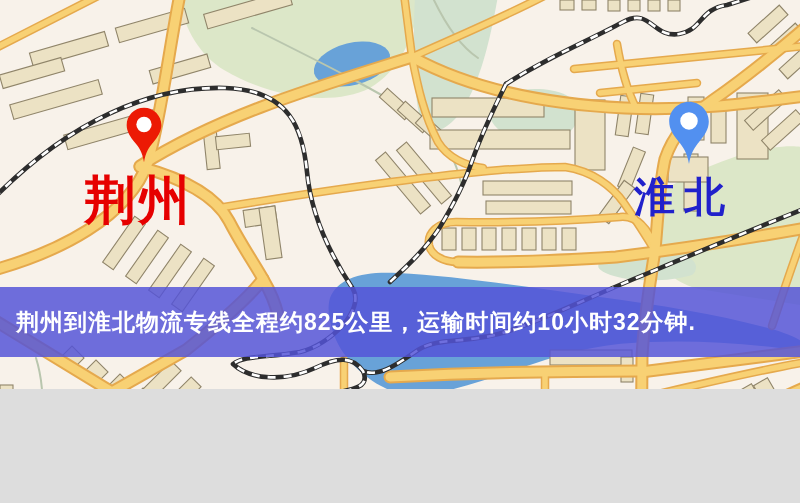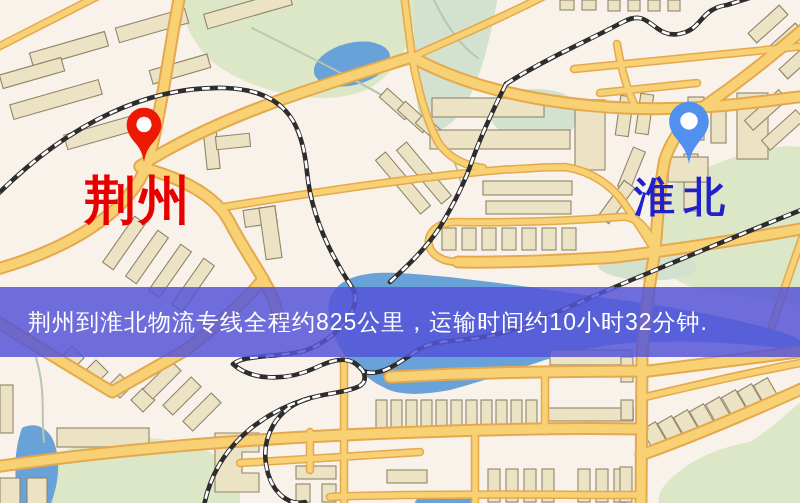--- a/index.html
+++ b/index.html
@@ -1,17 +1,17 @@
 <!DOCTYPE html>
 <html style="--c-map_bg: #f8f2ea; --c-road_fill: #f8d174; --c-road_casing: #e5a94d; --c-building_fill: #ece2c4; --c-building_edge: #90856a; --c-green_area: #dce7c8; --c-green_area_soft: #d2e2cf; --c-water: #68a2d8; --c-stream: #b9c6ae; --c-railway_dark: #2d2d2d; --c-railway_light: #ffffff; --c-origin_label_color: #e60000; --c-origin_pin_color: #ec1a04; --c-destination_label_color: #2121cb; --c-destination_pin_color: #5290f0; --c-banner_bg: #5353d8; --c-banner_bg_rgba: rgba(83,83,216,0.84); --c-banner_text: #ffffff;"><head>
 <meta charset="utf-8">
 <style>
   html,body{margin:0;padding:0;background:#ddd;}
   .stage{
-    position:relative;width:800px;height:503px;overflow:hidden;
+    position:relative;width:800px;height:389px;overflow:hidden;
     font-family:"Liberation Sans","DejaVu Sans",sans-serif;
     background:var(--c-map_bg,#f8f2ea);
   }
   .map-svg{position:absolute;left:0;top:0;display:block;}
   .map-svg .bg{fill:var(--c-map_bg,#f8f2ea);}
   .greens path{fill:var(--c-green_area,#dce7c8);stroke:none;}
   .greens path.soft{fill:var(--c-green_area_soft,#d2e2cf);}
   .waters path,.waters ellipse{fill:var(--c-water,#68a2d8);stroke:none;}
   .streams path{fill:none;stroke:var(--c-stream,#b9c6ae);stroke-width:2;stroke-linecap:round;}
   .buildings rect,.buildings path{
@@ -38,21 +38,21 @@
   }
   .city-label.origin{left:84px;top:174px;font-size:52px;letter-spacing:2px;color:var(--c-origin_label_color,#e60000);}
   .city-label.dest{left:634px;top:177px;font-size:41px;letter-spacing:9px;color:var(--c-destination_label_color,#2121cb);}
   .route-banner{
     position:absolute;left:0;top:287px;width:800px;height:70px;
     background:var(--c-banner_bg_rgba,rgba(83,83,216,0.84));
     display:flex;align-items:center;
   }
   .route-banner .banner-text{
     color:var(--c-banner_text,#ffffff);font-size:23px;letter-spacing:1px;
-    padding-left:28px;font-weight:400;
+    padding-left:16px;font-weight:700;
   }
 </style>
 </head>
 <body>
 
 <div class="stage">
 
   <svg class="map-svg" width="800" height="503" viewBox="0 0 800 503" aria-hidden="true">
 
     <rect class="bg" x="-5" y="-5" width="810" height="513"></rect>

